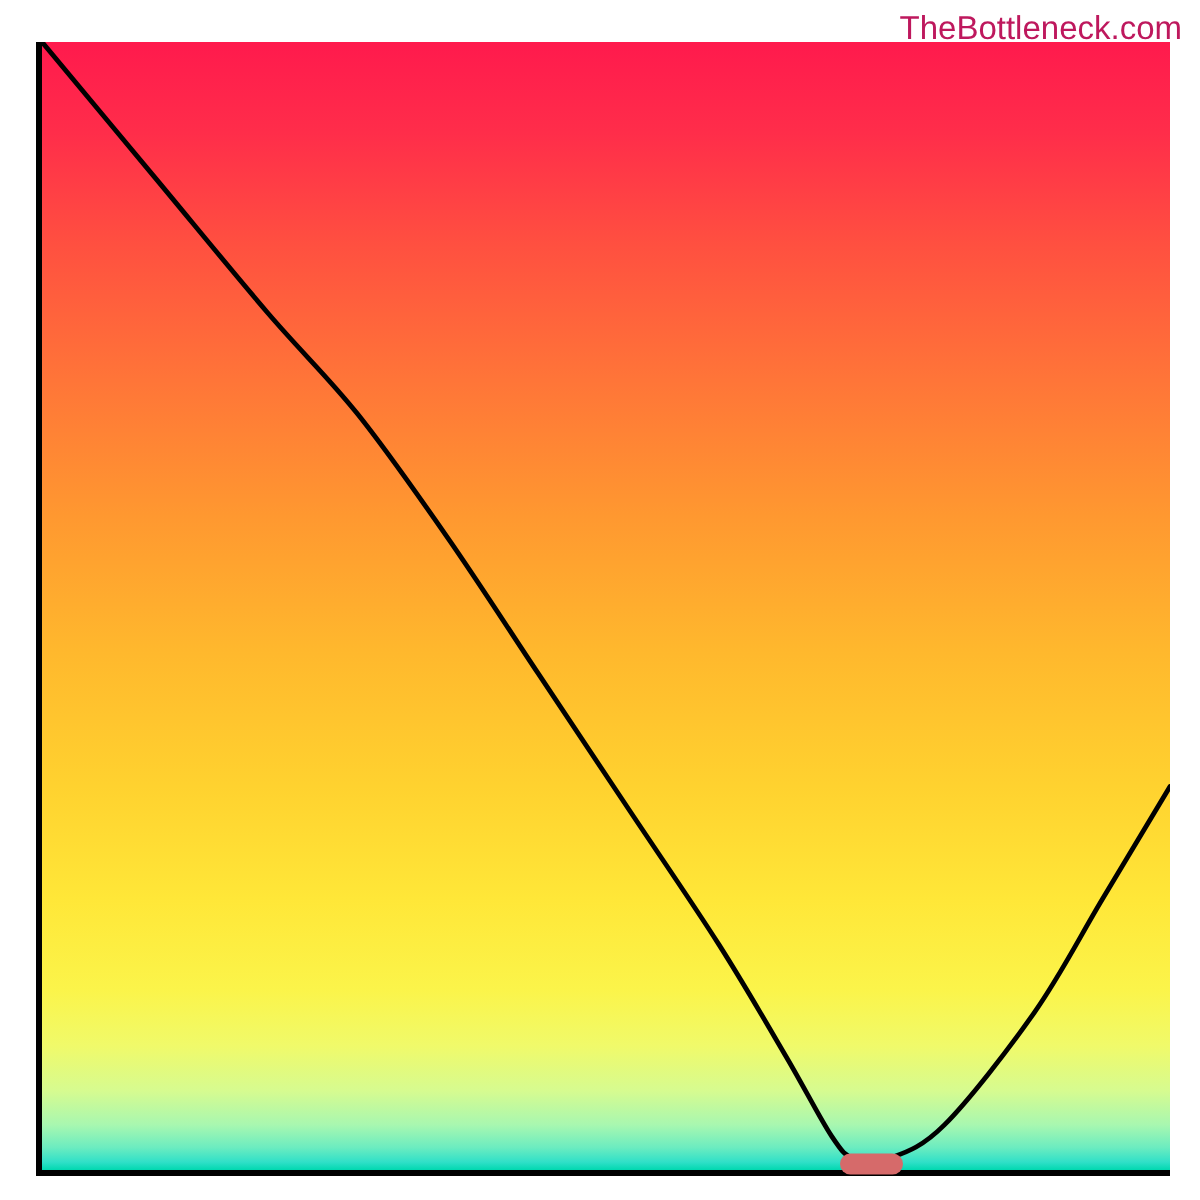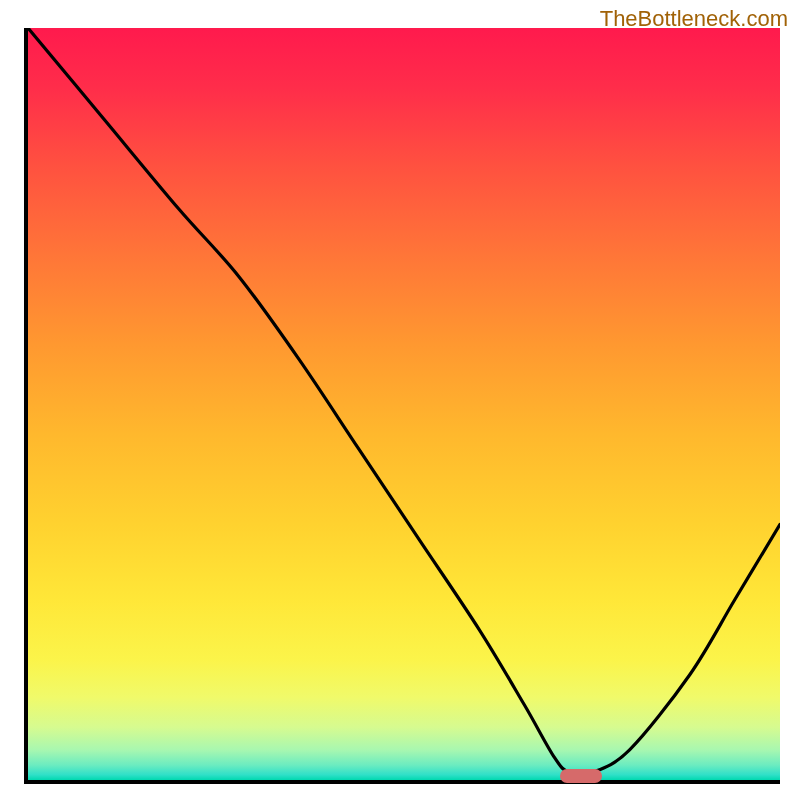--- a/index.html
+++ b/index.html
@@ -14,21 +14,21 @@
     position: relative;
     width: 800px;
     height: 800px;
     background: #ffffff;
   }
   .watermark {
     position: absolute;
     top: 6px;
     right: 12px;
     font-size: 22px;
-    color: #a16207;
+    color: #be185d;
     z-index: 10;
     font-family: Arial, sans-serif;
   }
   .plot-area {
     position: absolute;
     left: 24px;
     top: 28px;
     width: 752px;
     height: 752px;
     border-left: 4px solid #000;

